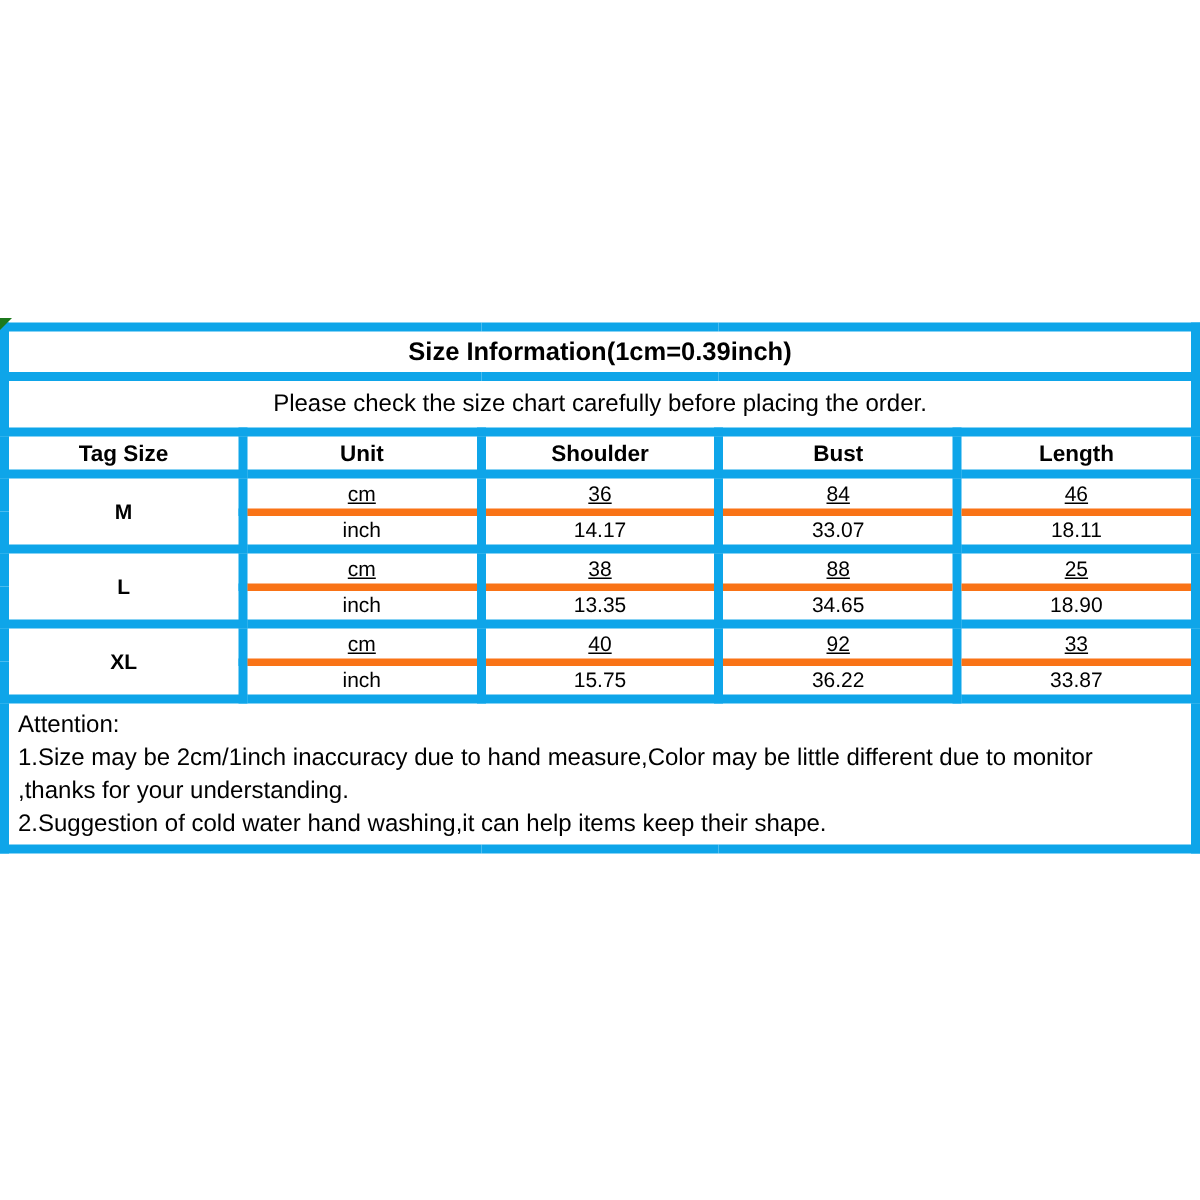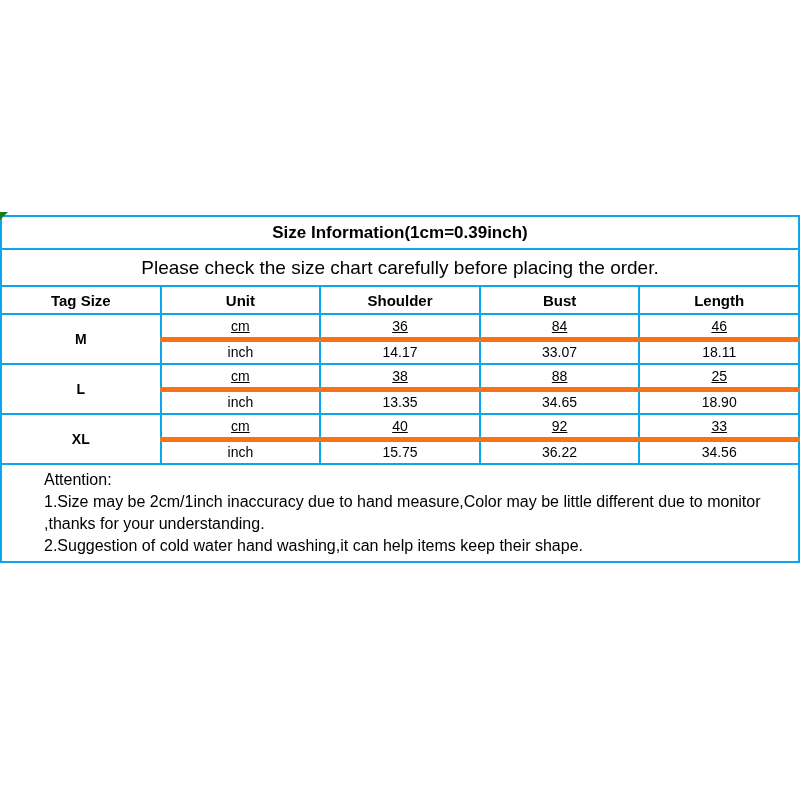--- a/index.html
+++ b/index.html
@@ -31,35 +31,35 @@
     border-right: 8px solid transparent;
     z-index: 2;
   }
   table.size-chart {
     width: 100%;
     border-collapse: collapse;
     table-layout: fixed;
     border: 2px solid #4f4f4f;
   }
   table.size-chart td {
-    border: 2px solid #0ea5e9;
+    border: 6px solid #0ea5e9;
     text-align: center;
     vertical-align: middle;
     background: #ffffff;
     overflow: hidden;
   }
   td.pink { background: #f8d7d5; }
   tr.title-row td {
     height: 33px;
     font-weight: bold;
     font-size: 17px;
   }
   tr.subtitle-row td {
     height: 37px;
-    font-size: 19px;
+    font-size: 16px;
   }
   tr.header-row td {
     height: 28px;
     font-weight: bold;
     font-size: 15px;
   }
   tr.cm-row td, tr.inch-row td {
     height: 25px;
     font-size: 14px;
   }
@@ -74,21 +74,20 @@
   tr.inch-row td.thin-top   { border-top: 5px solid #f97316; }
   tr.attention-row td {
     height: 98px;
     text-align: left;
     vertical-align: top;
     padding: 4px 6px 2px 6px;
   }
   .attention-text {
     font-size: 16px;
     line-height: 22px;
-    margin-left: 36px;
   }
 </style>
 </head>
 <body>
 
 <div class="page">
   <div class="table-wrap">
     <div class="corner-marker"></div>
     <table class="size-chart">
       <colgroup>
@@ -145,21 +144,21 @@
           <td rowspan="2" class="tag-cell">XL</td>
           <td class="unit-cell thin-bottom">cm</td>
           <td class="thin-bottom">40</td>
           <td class="thin-bottom">92</td>
           <td class="thin-bottom">33</td>
         </tr>
         <tr class="inch-row">
           <td class="unit-cell pink thin-top">inch</td>
           <td class="pink thin-top">15.75</td>
           <td class="pink thin-top">36.22</td>
-          <td class="pink thin-top">34.56</td>
+          <td class="pink thin-top">33.87</td>
         </tr>
 
         <tr class="attention-row">
           <td colspan="5" class="pink">
             <div class="attention-text">Attention:</div>
             <div class="attention-text">1.Size may be 2cm/1inch inaccuracy due to hand measure,Color may be little different due to monitor</div>
             <div class="attention-text">,thanks for your understanding.</div>
             <div class="attention-text">2.Suggestion of cold water hand washing,it can help items keep their shape.</div>
           </td>
         </tr>

